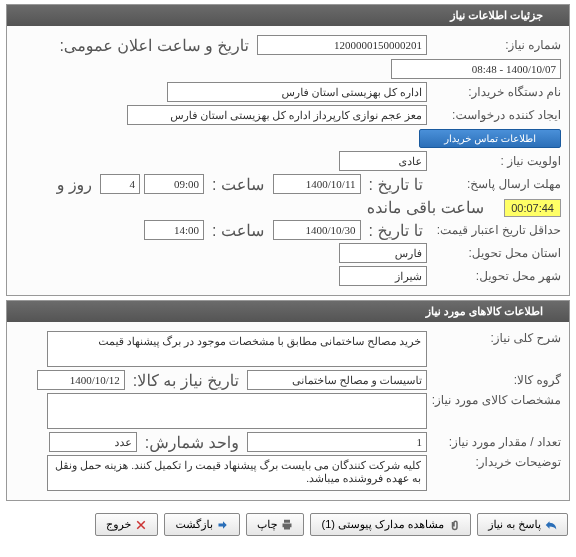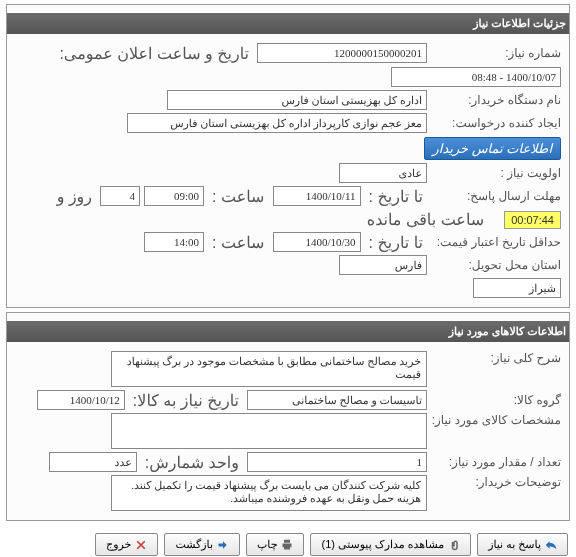--- a/index.html
+++ b/index.html
@@ -1,29 +1,29 @@
 <!DOCTYPE html>
 <html dir="rtl" lang="fa"><head>
 <meta charset="utf-8">
 <style>
 * { box-sizing: border-box; margin: 0; padding: 0; }
 body { font-family: Tahoma, Arial, sans-serif; font-size: 11px; background: #fff; color: #333; direction: rtl; }
 .panel { border: 1px solid #999; margin: 4px 6px; background: #fcfcfc; }
-.panel-header { background: linear-gradient(#6b6b6b,#545454); color: #fff; padding: 4px 3px; font-size: 11px; font-weight: bold; margin-top: 8px; }
+.panel-header { background: linear-gradient(#6b6b6b,#545454); color: #fff; padding: 4px 26px; font-size: 11px; font-weight: bold; }
 .panel-body { padding: 6px 8px; }
 .row { display: flex; align-items: center; margin: 3px 0; flex-wrap: wrap; gap: 4px; }
 .label { width: 130px; text-align: right; color: #555; font-size: 12px; flex-shrink: 0; }
 .label-sm { width: auto; color: #555; font-size: 16px; padding: 0 4px; }
 .input { background: #fff; border: 1px solid #888; padding: 8px 4px; height: 20px; font-family: Tahoma; font-size: 11px; display: inline-flex; align-items: center; }
 .input-lg { width: 170px; }
 .input-md { width: 88px; }
 .input-sm { width: 60px; }
 .input-xs { width: 40px; }
-.input-ta { width: 316px; height: 36px; background: #fff; border: 1px solid #888; padding: 3px 5px; font-family: Tahoma; font-size: 11px; text-align: right; overflow: hidden; }
-.btn-contact { background: linear-gradient(#4a90d9,#2b6fb8); color: #fff; border: 1px solid #1a5a9e; padding: 3px 8px; font-size: 13px; border-radius: 2px; cursor: pointer; font-style: italic; }
+.input-ta { width: 380px; height: 36px; background: #fff; border: 1px solid #888; padding: 3px 5px; font-family: Tahoma; font-size: 11px; text-align: right; overflow: hidden; }
+.btn-contact { background: linear-gradient(#4a90d9,#2b6fb8); color: #fff; border: 1px solid #1a5a9e; padding: 3px 24px; font-size: 10px; border-radius: 2px; cursor: pointer; }
 .countdown { background: #ffff66; border: 1px solid #999; padding: 2px 6px; font-size: 11px; margin-left: 12px; }
 .btnbar { display: flex; gap: 6px; padding: 8px; justify-content: flex-start; }
 .btn { background: linear-gradient(#fdfdfd,#e6e6e6); border: 1px solid #888; padding: 4px 10px; font-size: 11px; border-radius: 2px; cursor: pointer; display: inline-flex; align-items: center; gap: 4px; }
 .icon { width: 12px; height: 12px; display: inline-block; }
 </style>
 </head>
 <body>
 
 <div class="panel">
   <div class="panel-header">جزئیات اطلاعات نیاز</div>
@@ -71,20 +71,21 @@
       <span class="label-sm">ساعت :</span>
       <span class="input input-sm">14:00</span>
     </div>
 
     <div class="row">
       <span class="label">استان محل تحویل:</span>
       <span class="input input-md">فارس</span>
     </div>
 
     <div class="row">
+      <span class="label">شهر محل تحویل:</span>
       <span class="input input-md">شیراز</span>
     </div>
 
   </div>
 </div>
 
 <div class="panel">
   <div class="panel-header">اطلاعات کالاهای مورد نیاز</div>
   <div class="panel-body">
 

